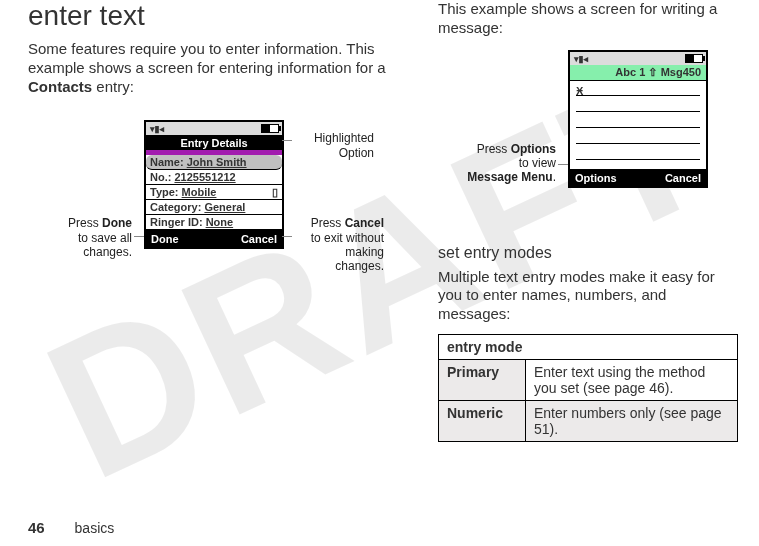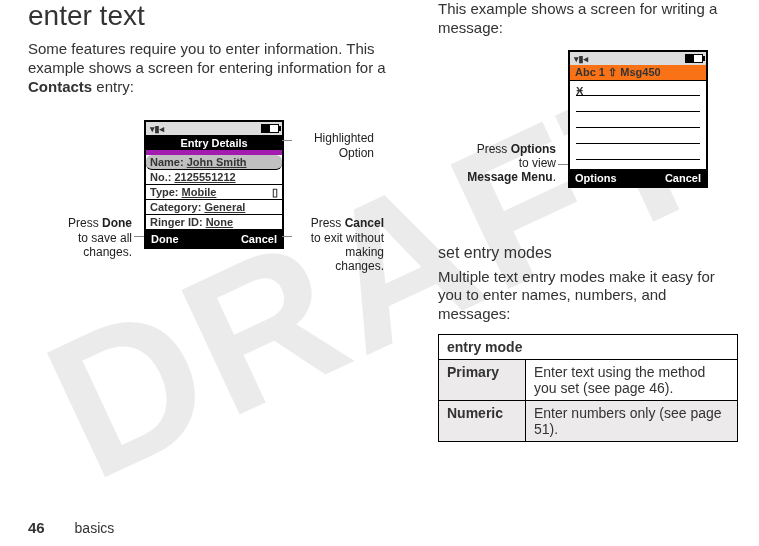--- a/index.html
+++ b/index.html
@@ -99,23 +99,23 @@
     white-space: nowrap;
   }
   .phone .fieldrow.hi { background: #c0c0c0; border-radius: 6px; }
   .phone .fval { text-decoration: underline; }
   .phone .softbar {
     background: #000; color: #fff; display:flex; justify-content:space-between;
     padding: 2px 5px; font-size: 11px;
     border-top:1px solid #000;
   }
   .phone .msgbar {
-    display:flex; justify-content:flex-start;
+    display:flex; justify-content:flex-end;
     padding: 1px 5px; font-size: 11px;
-    background:#f97316;
+    background:#86efac;
     border-bottom:1px solid #000;
   }
   .phone .textarea {
     height: 80px;
     padding: 4px 6px;
   }
   .phone .textarea .line {
     border-bottom: 1px solid #000;
     height: 10px;
     margin-bottom: 5px;

